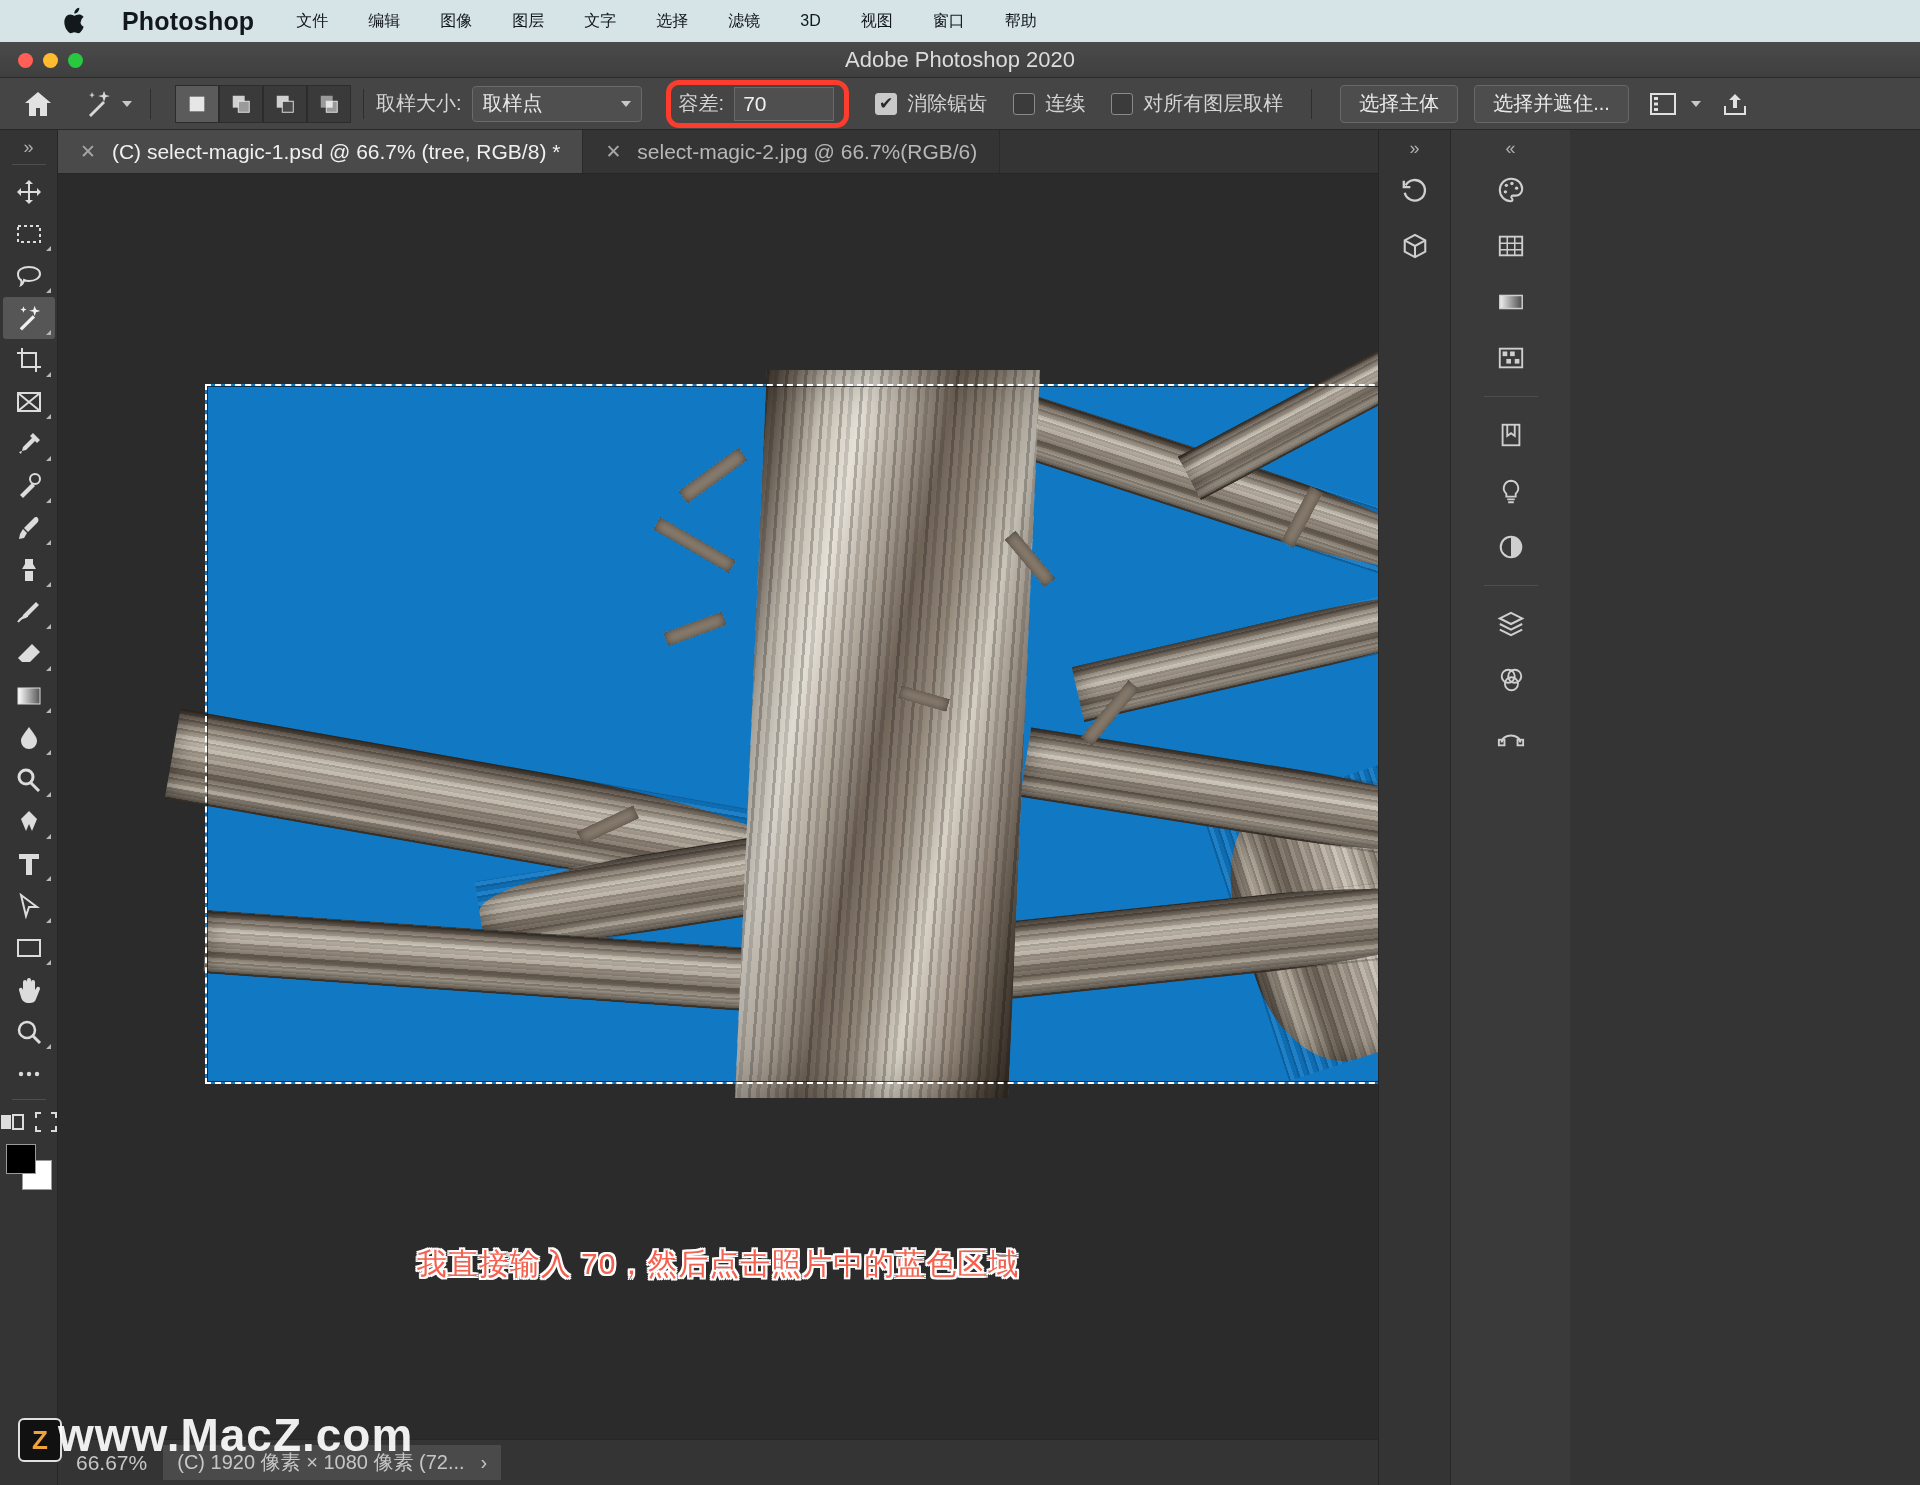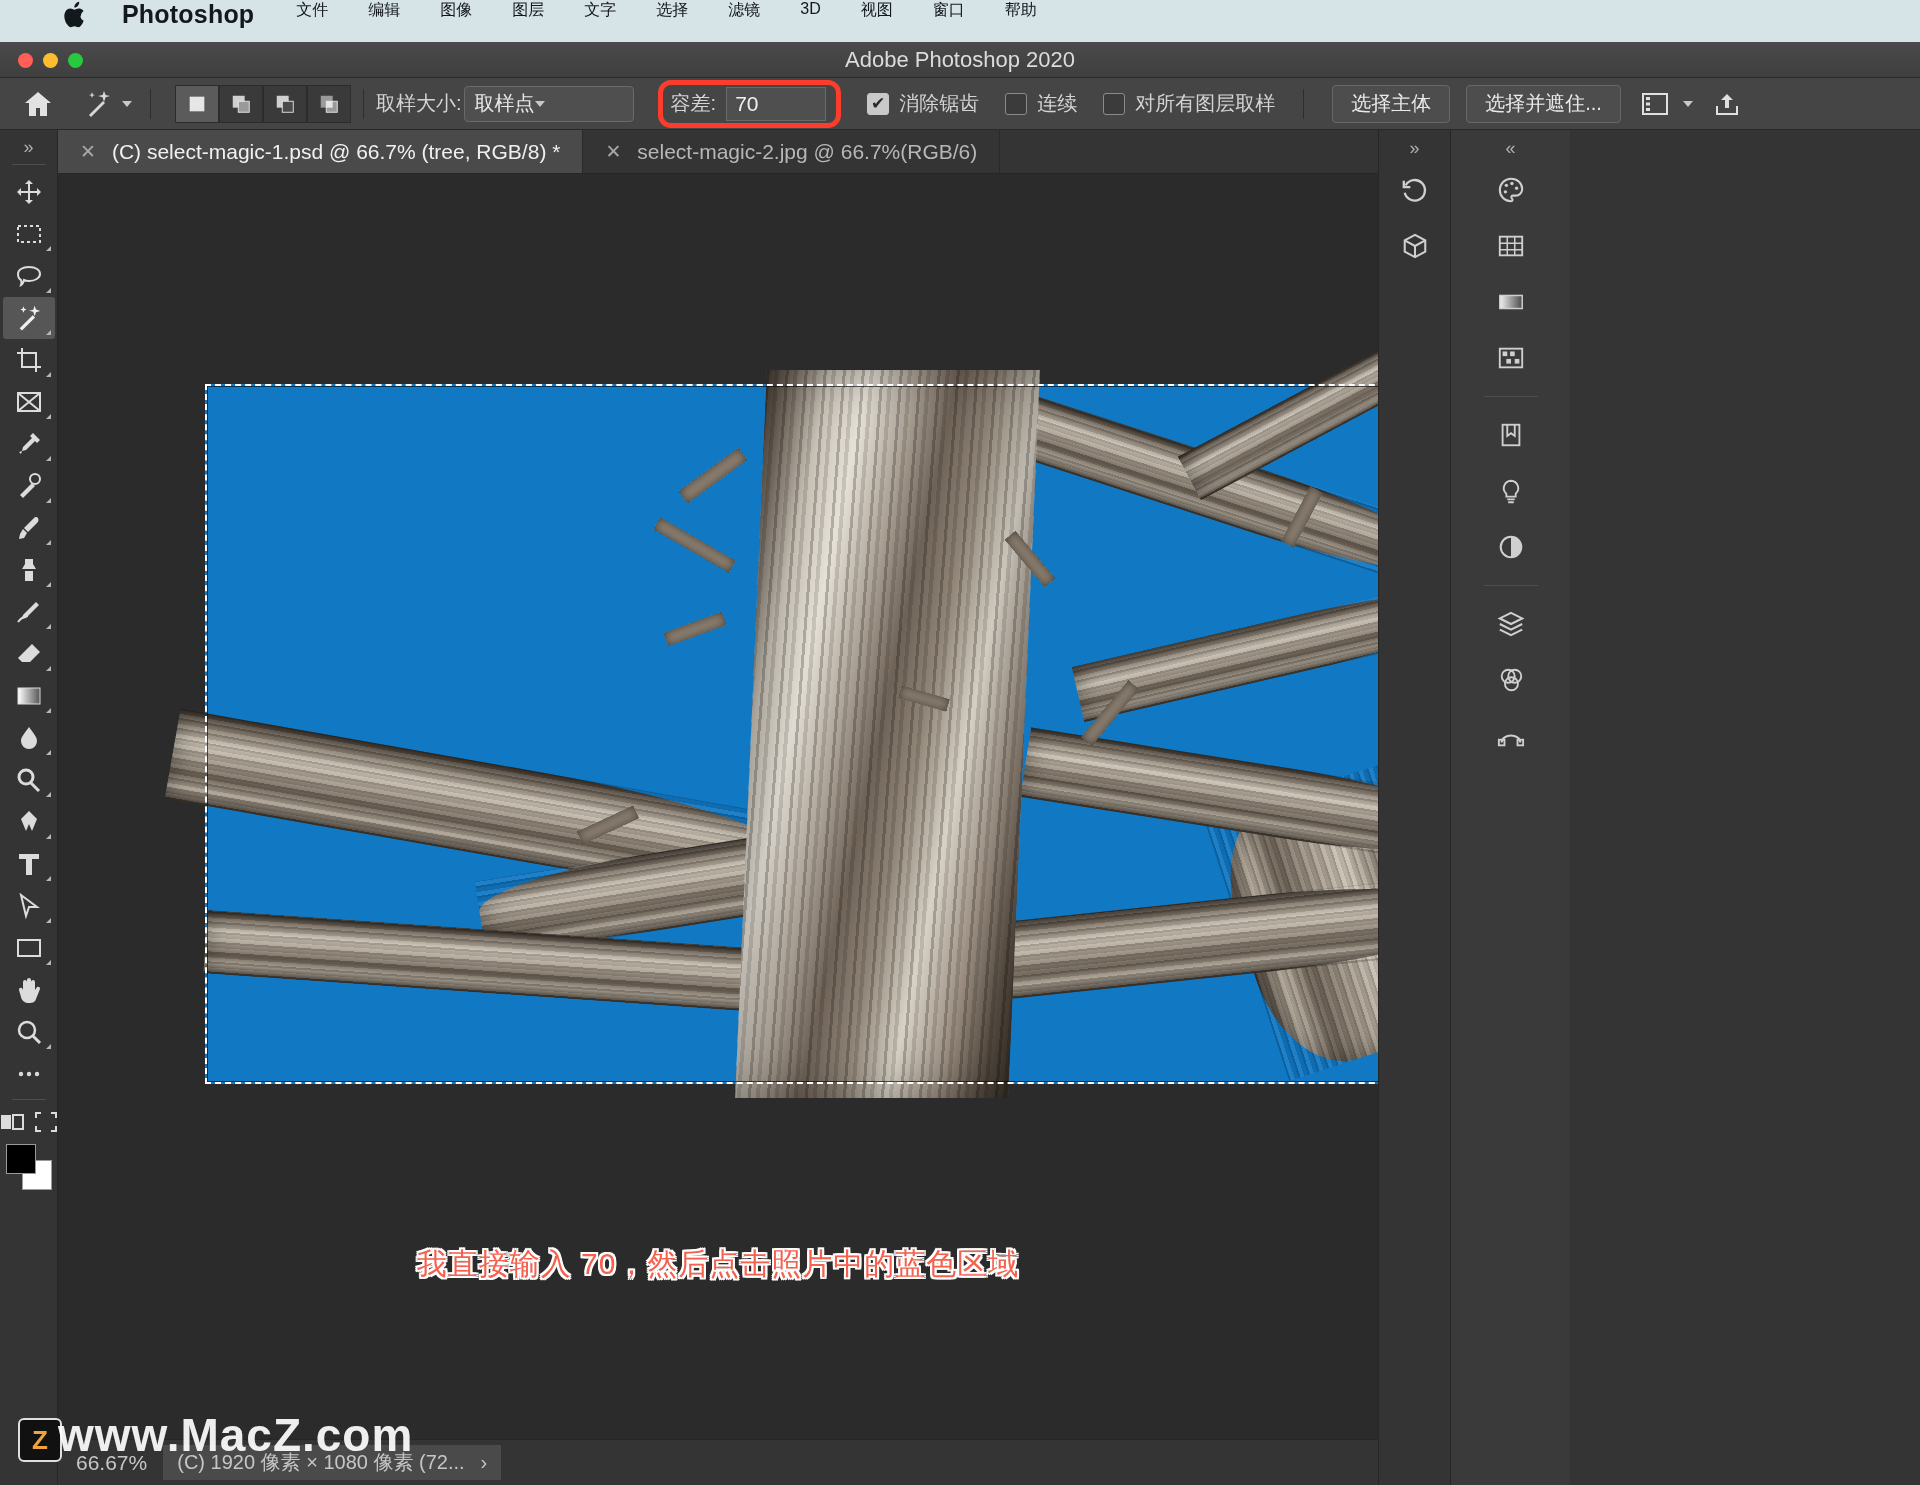--- a/index.html
+++ b/index.html
@@ -5,21 +5,21 @@
   * { box-sizing: border-box; margin: 0; padding: 0; }
   html, body {
     width: 1920px; height: 1485px;
     font-family: "Liberation Sans", "DejaVu Sans", sans-serif;
     overflow: hidden; background: #323232;
   }
 
   
   .macbar {
     position: absolute; left: 0; top: 0; width: 1920px; height: 42px;
-    background: #d6e4e8; display: flex; align-items: flex-start;
+    background: #d6e4e8; display: flex; align-items: center;
     padding-left: 62px; gap: 0;
   }
   .apple-logo { width: 26px; height: 30px; margin-right: 34px; position: relative; }
   .macbar .app-name {
     font-size: 25px; font-weight: bold; color: #13181c; margin-right: 42px;
     letter-spacing: 0.2px;
   }
   .macbar .mitem {
     font-size: 16px; color: #13181c; margin-right: 40px; white-space: nowrap;
   }
@@ -58,23 +58,24 @@
           border-top: 6px solid #c8c8c8; }
   .vdiv { width: 1px; height: 30px; background: #2e2e2e; margin: 0 12px; }
   .sel-modes { display: flex; gap: 0; margin-left: 12px; }
   .sel-mode {
     width: 44px; height: 38px; display: flex; align-items: center; justify-content: center;
     background: #3a3a3a; border: 1px solid #2c2c2c;
   }
   .sel-mode.active { background: #5b5b5b; }
   .opt-label { color: #d4d4d4; font-size: 20px; white-space: nowrap; }
   .opt-select {
-    margin-left: 2px; width: 170px; height: 36px; background: #4f4f4f;
+    margin-left: 10px; width: 170px; height: 36px; background: #4f4f4f;
     border: 1px solid #6a6a6a; border-radius: 4px; color: #e8e8e8;
     display: flex; align-items: center; padding: 0 10px; font-size: 20px;
+    justify-content: space-between;
   }
   .tolerance-wrap {
     position: relative; margin-left: 24px; display: flex; align-items: center;
     border: 5px solid #fc3d2d; border-radius: 13px; padding: 3px 10px 3px 8px;
     height: 48px;
   }
   .tolerance-input {
     margin-left: 10px; width: 100px; height: 34px; background: #4f4f4f;
     border: 1px solid #6a6a6a; color: #f0f0f0; font-size: 21px;
     padding: 0 8px; line-height: 32px;

